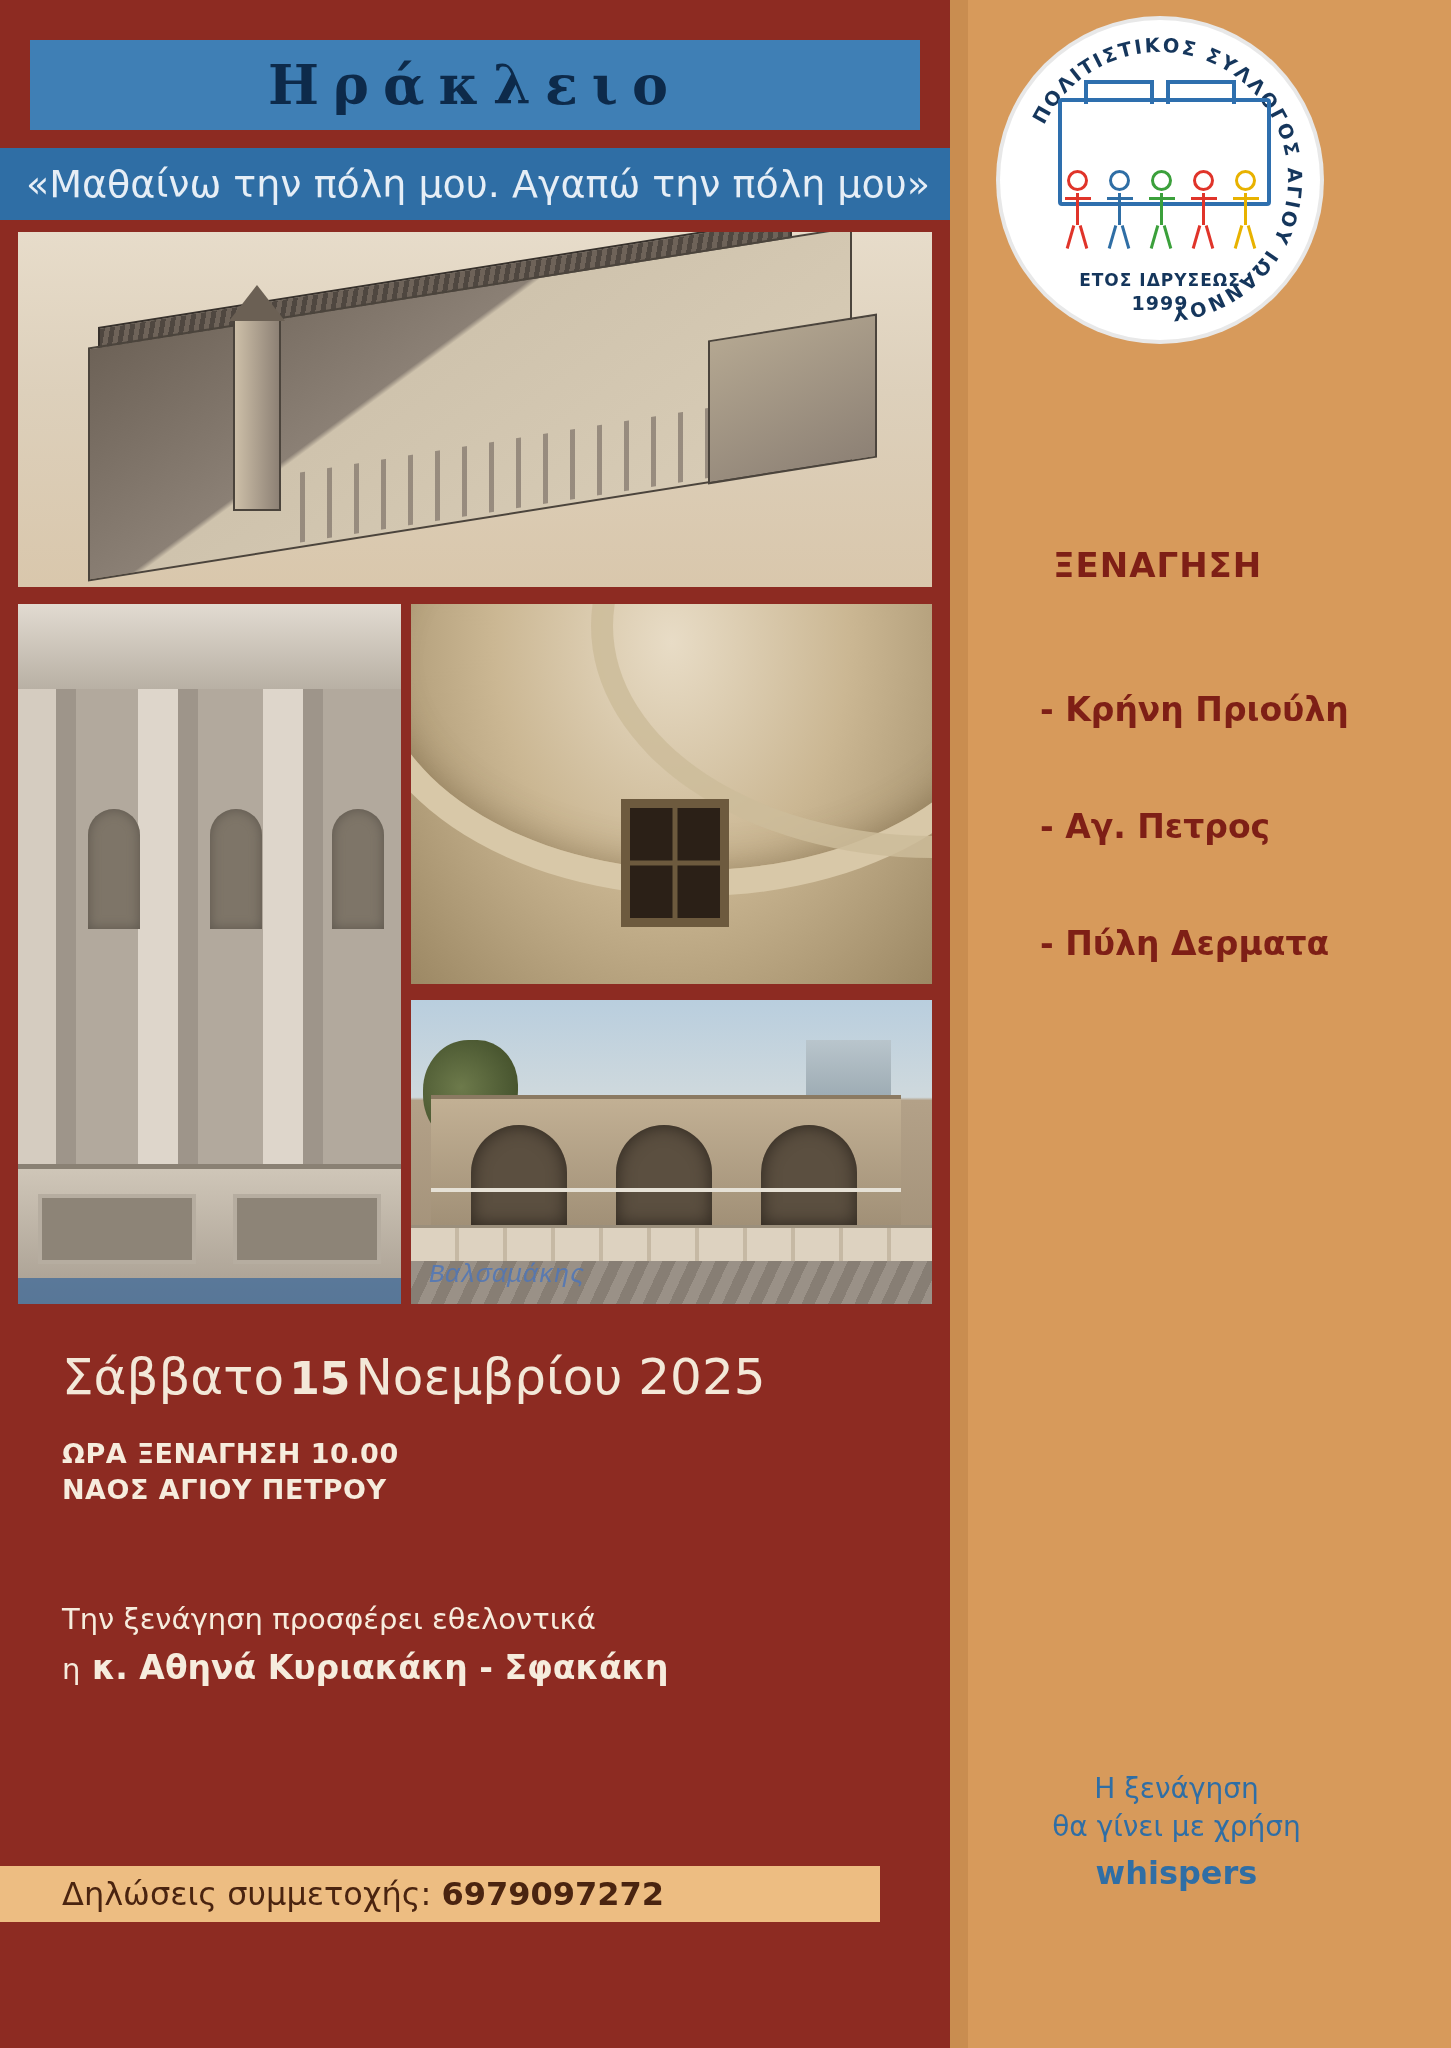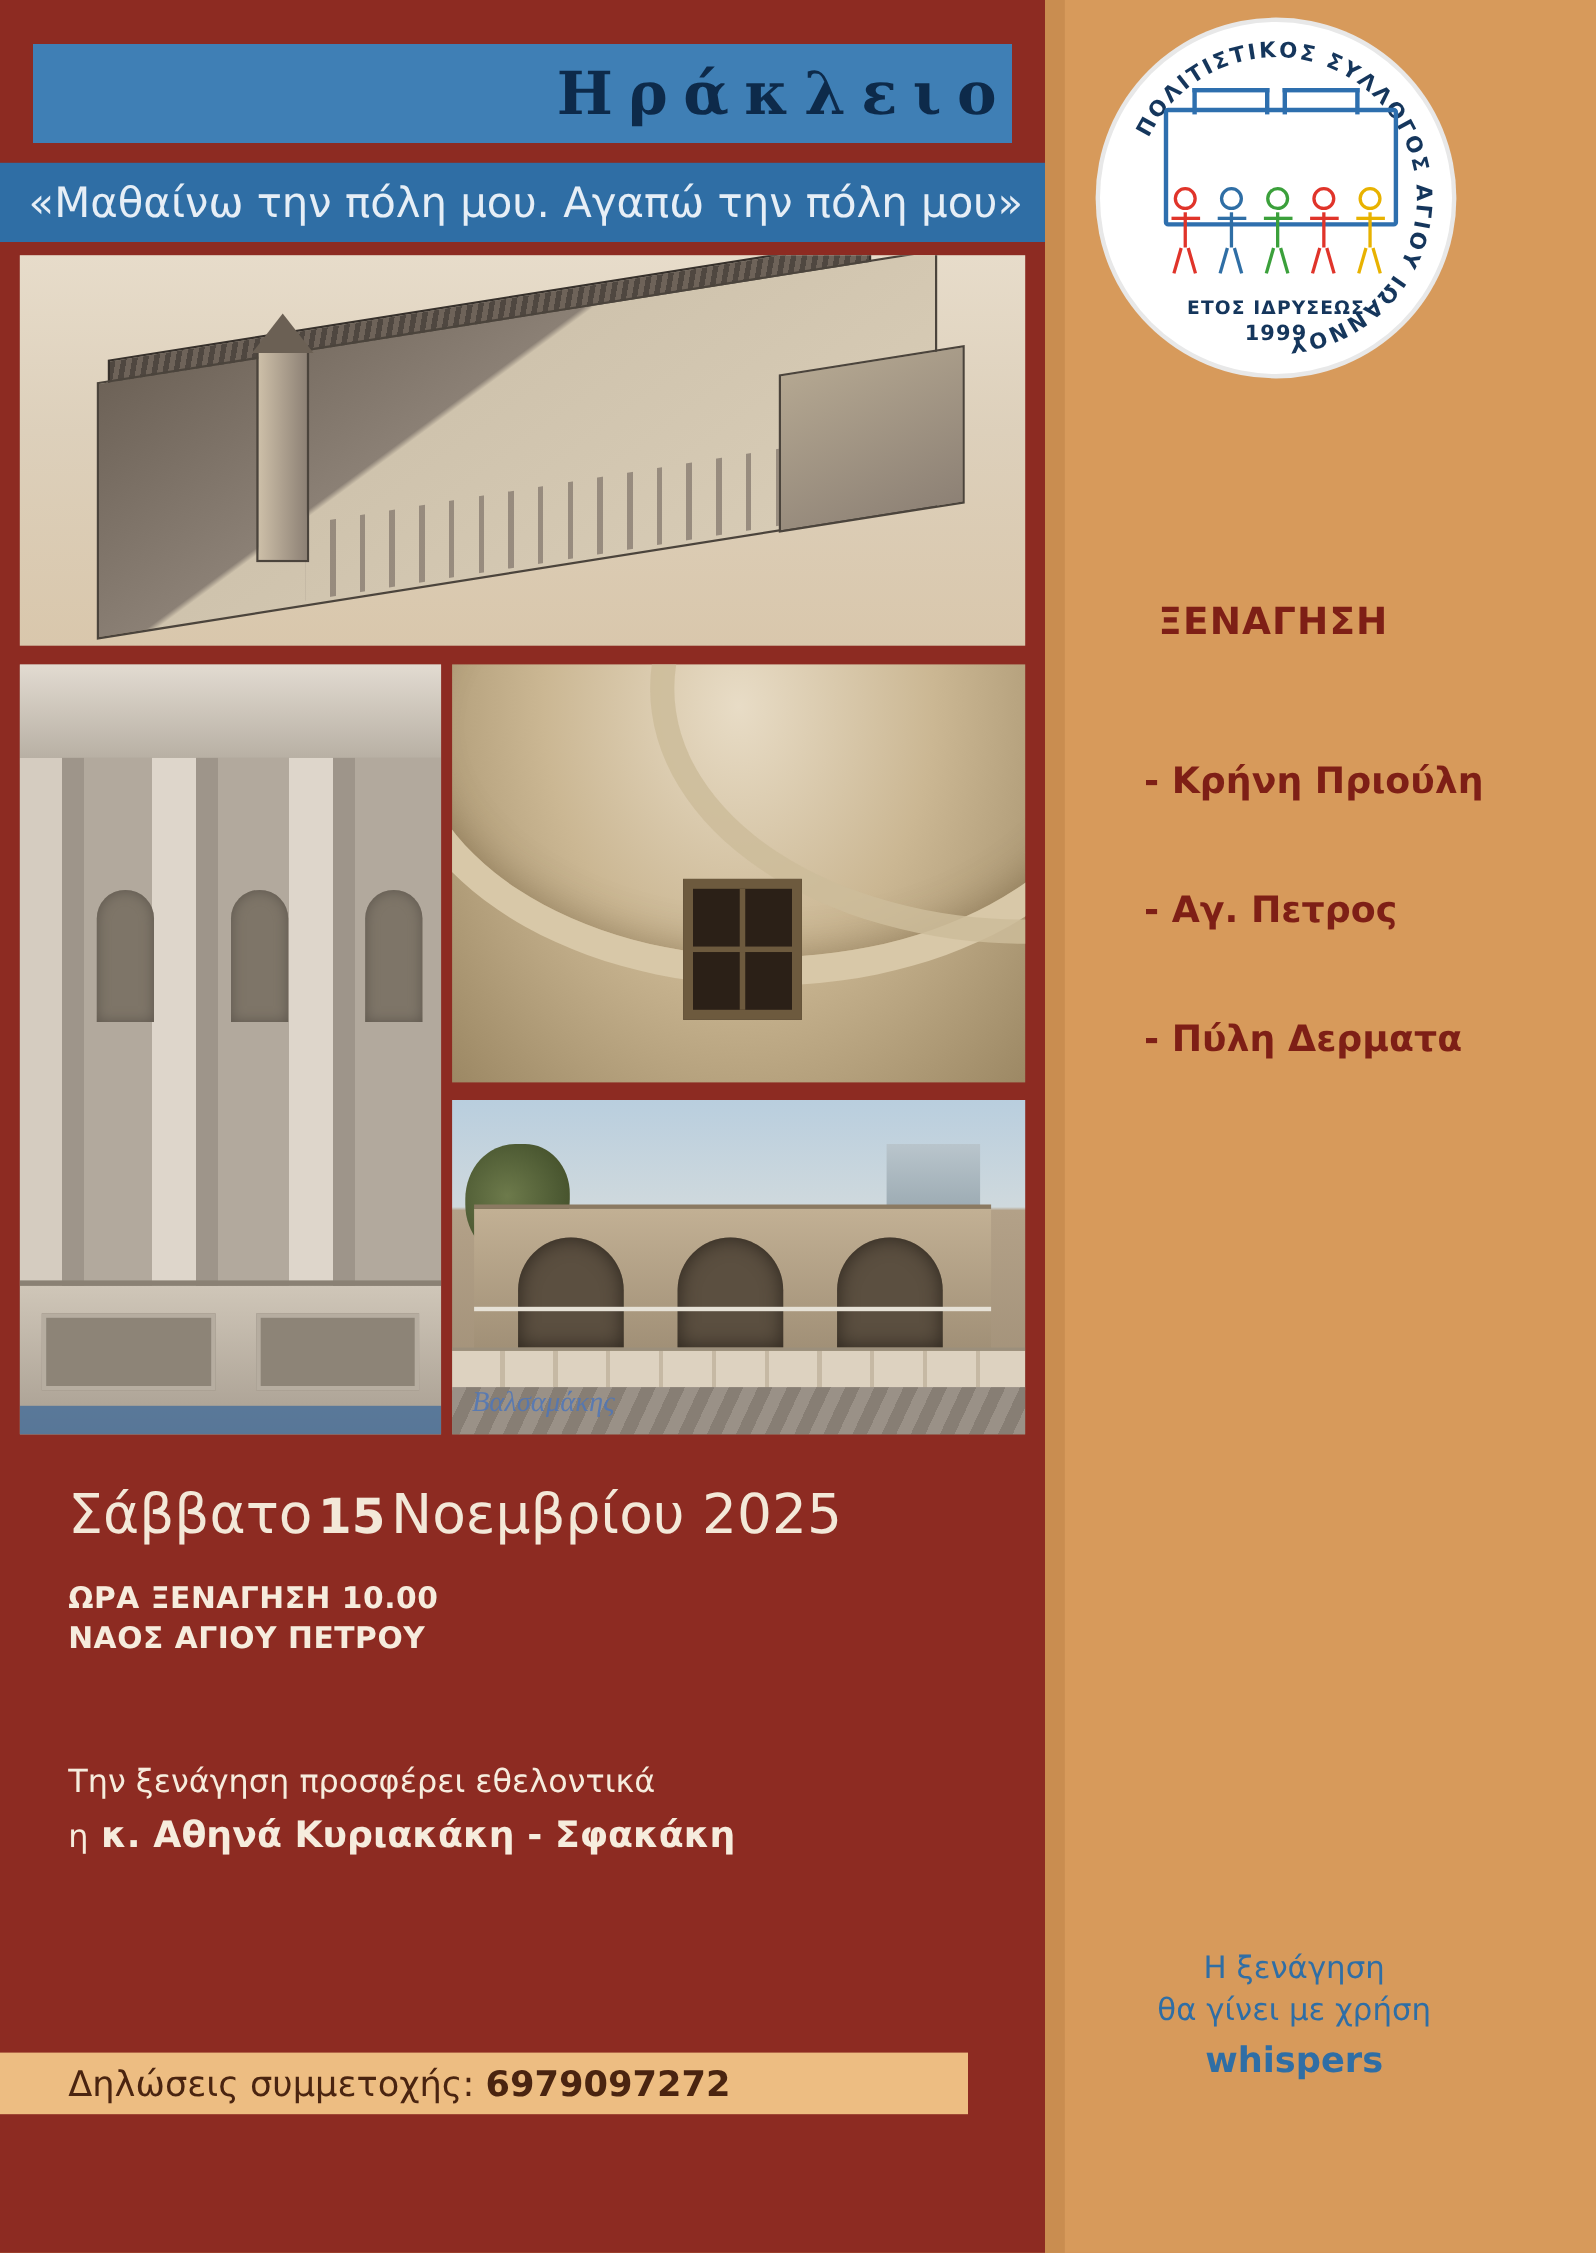--- a/index.html
+++ b/index.html
@@ -21,21 +21,21 @@
     left:0;top:0;
     width:950px;height:2048px;
     background:#8d2b22;
     box-sizing:border-box;
   }
   .title-bar{
     position:absolute;
     left:30px;top:40px;
     width:890px;height:90px;
     background:#3f7fb5;
-    display:flex;align-items:center;justify-content:flex-end;
+    display:flex;align-items:center;justify-content:center;
   }
   .title-bar .ttl{
     color:#0d2a4a;
     font-size:54px;
     font-weight:700;
     letter-spacing:14px;
     font-family:"DejaVu Serif","Liberation Serif",serif;
   }
   .subtitle-bar{
     position:absolute;
@@ -209,21 +209,21 @@
     background:radial-gradient(circle at 40% 45%,#6d7a4b 0%,#4d5a33 60%,#3b461f 100%);
     border-radius:50% 45% 55% 50%;
   }
   .gate-sky-bld{
     position:absolute;left:395px;top:40px;width:85px;height:70px;
     background:linear-gradient(180deg,#b9c5cc,#97a6ae);
   }
   .wm{
     position:absolute;left:18px;bottom:14px;
     color:#4f76b8;font-size:26px;font-style:italic;opacity:.85;
-    font-family:Liberation Serif, serif;
+    font-family:Liberation Mono, monospace;
   }
 
   
   .date-line{
     position:absolute;left:62px;top:1348px;
     color:#f3e8d8;
     font-family:"DejaVu Sans","Liberation Sans",sans-serif;
   }
   .date-line .d1{font-size:50px;font-weight:400;}
   .date-line .dnum{font-size:44px;font-weight:700;}

